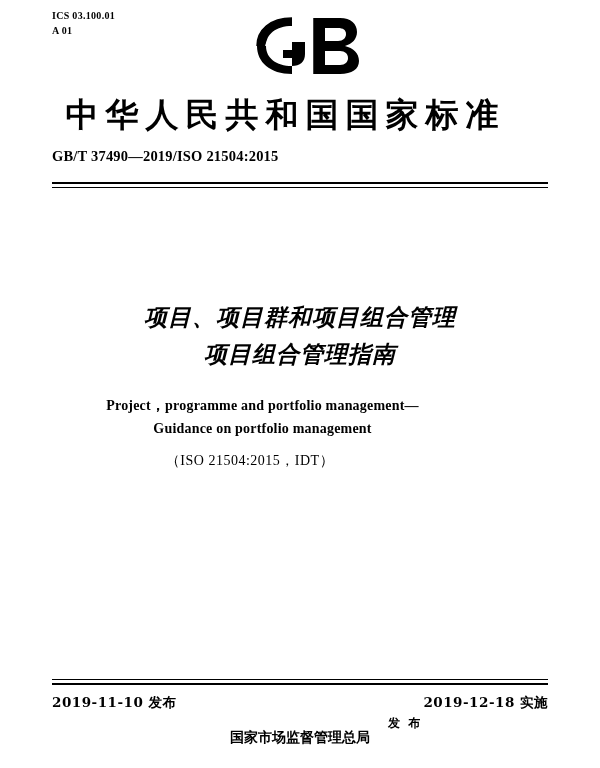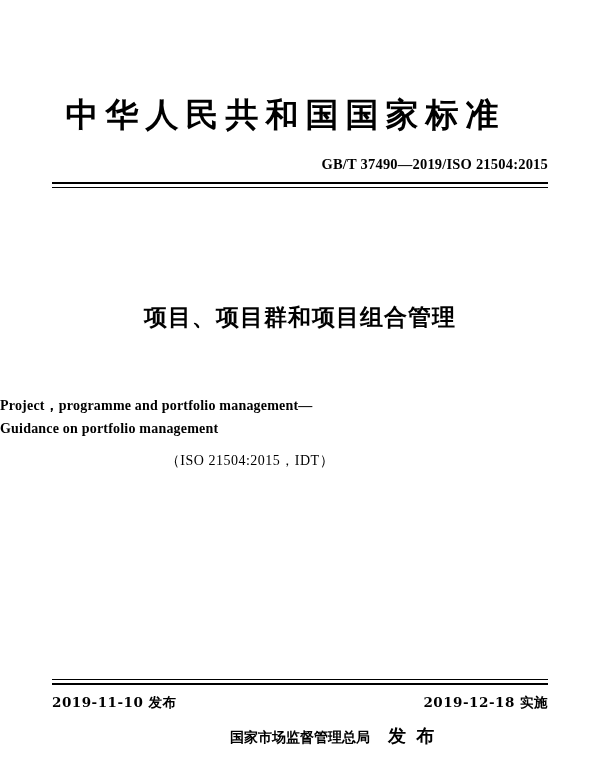--- a/index.html
+++ b/index.html
@@ -67,26 +67,25 @@
     line-height: 46px;
     white-space: nowrap;
   }
 
   
   .std-number {
     position: absolute;
     top: 148px;
     left: 52px;
     right: 52px;
-    text-align: right;
+    text-align: left;
     font-family: "Liberation Serif", serif;
     font-size: 14.5px;
     font-weight: bold;
     letter-spacing: 0.2px;
-    margin-top: 8px;
   }
 
   
   .rule-top {
     position: absolute;
     top: 182px;
     left: 52px;
     width: 496px;
     border-top: 2.5px solid #000;
   }
@@ -118,28 +117,30 @@
     position: absolute;
     top: 298px;
     left: 0;
     width: 600px;
     text-align: center;
     font-family: "DejaVu Serif", serif;
     font-size: 23px;
     font-weight: bold;
     letter-spacing: 1px;
     line-height: 37px;
+    font-style: italic;
   }
   .cn-title .line2 { letter-spacing: 1px; }
 
   .en-title {
     position: absolute;
     top: 394px;
     left: 0;
     width: 525px;
+    text-align: center;
     font-family: "Liberation Serif", serif;
     font-size: 14px;
     font-weight: bold;
     line-height: 23px;
     letter-spacing: 0.2px;
   }
 
   .iso-line {
     position: absolute;
     top: 452px;
@@ -177,43 +178,71 @@
     line-height: 19px;
   }
   .footer-org .org-inner {
     display: inline-block;
     position: relative;
     text-align: right;
   }
   .footer-org .publish {
     position: absolute;
     left: 100%;
-    bottom: 2px;
+    bottom: 14px;
     margin-left: 18px;
     white-space: nowrap;
-    font-size: 18px;
+    font-size: 12px;
     font-weight: bold;
     letter-spacing: 2px;
   }
 </style>
 </head>
 <body>
 
 <div class="page">
 
+  <div class="header-row">
+    <div class="ics-block">
+      <div>ICS 03.100.01</div>
+      <div>A 01</div>
+    </div>
+
+    <div class="gb-logo">
+      <svg viewBox="0 0 140 76" width="140" height="76" aria-hidden="true">
+        <g fill="none" stroke="#000" stroke-width="3">
+
+          <path d="M62 10 C40 10, 27 22, 27 38 C27 54, 40 66, 62 66 L62 58 C46 58, 36 50, 36 38 C36 26, 46 18, 62 18 Z" fill="#000" stroke="none"></path>
+          <path d="M62 34 L62 42 L53 42 L53 50 L62 50 L62 58 C70 58, 75 54, 75 46 L75 34 Z" fill="#000" stroke="none"></path>
+
+          <path d="M47 25 C40 29, 37 33, 36 38" stroke="#fff" stroke-width="2"></path>
+
+          <path d="M84 10 L110 10 C121 10, 127 16, 127 24 C127 31, 122 36, 115 38 C123 40, 129 45, 129 53 C129 61, 122 66, 110 66 L84 66 Z" fill="#000" stroke="none"></path>
+          <path d="M95 20 L108 20 C113 20, 116 22, 116 26 C116 30, 113 33, 108 33 L95 33 Z" fill="#fff" stroke="none"></path>
+          <path d="M95 43 L110 43 C115 43, 118 46, 118 50 C118 54, 115 57, 110 57 L95 57 Z" fill="#fff" stroke="none"></path>
+        </g>
+
+        <g fill="none" stroke="#000" stroke-width="1.5">
+          <path d="M27 38 C27 22, 40 10, 62 10"></path>
+          <path d="M84 66 L84 10"></path>
+        </g>
+      </svg>
+    </div>
+  </div>
 
   <div class="nat-title">中华人民共和国国家标准</div>
 
   <div class="std-number">GB/T 37490—2019/ISO 21504:2015</div>
 
   <div class="rule-top"></div>
   <div class="rule-bottom"></div>
 
   <div class="cn-title">
     <div>项目、项目群和项目组合管理</div>
+    <div class="line2">项目组合管理指南</div>
   </div>
 
   <div class="en-title">
     <div>Project，programme and portfolio management—</div>
     <div>Guidance on portfolio management</div>
   </div>
 
   <div class="iso-line">（ISO 21504:2015，IDT）</div>
 
   <div class="rule-footer-top"></div>

